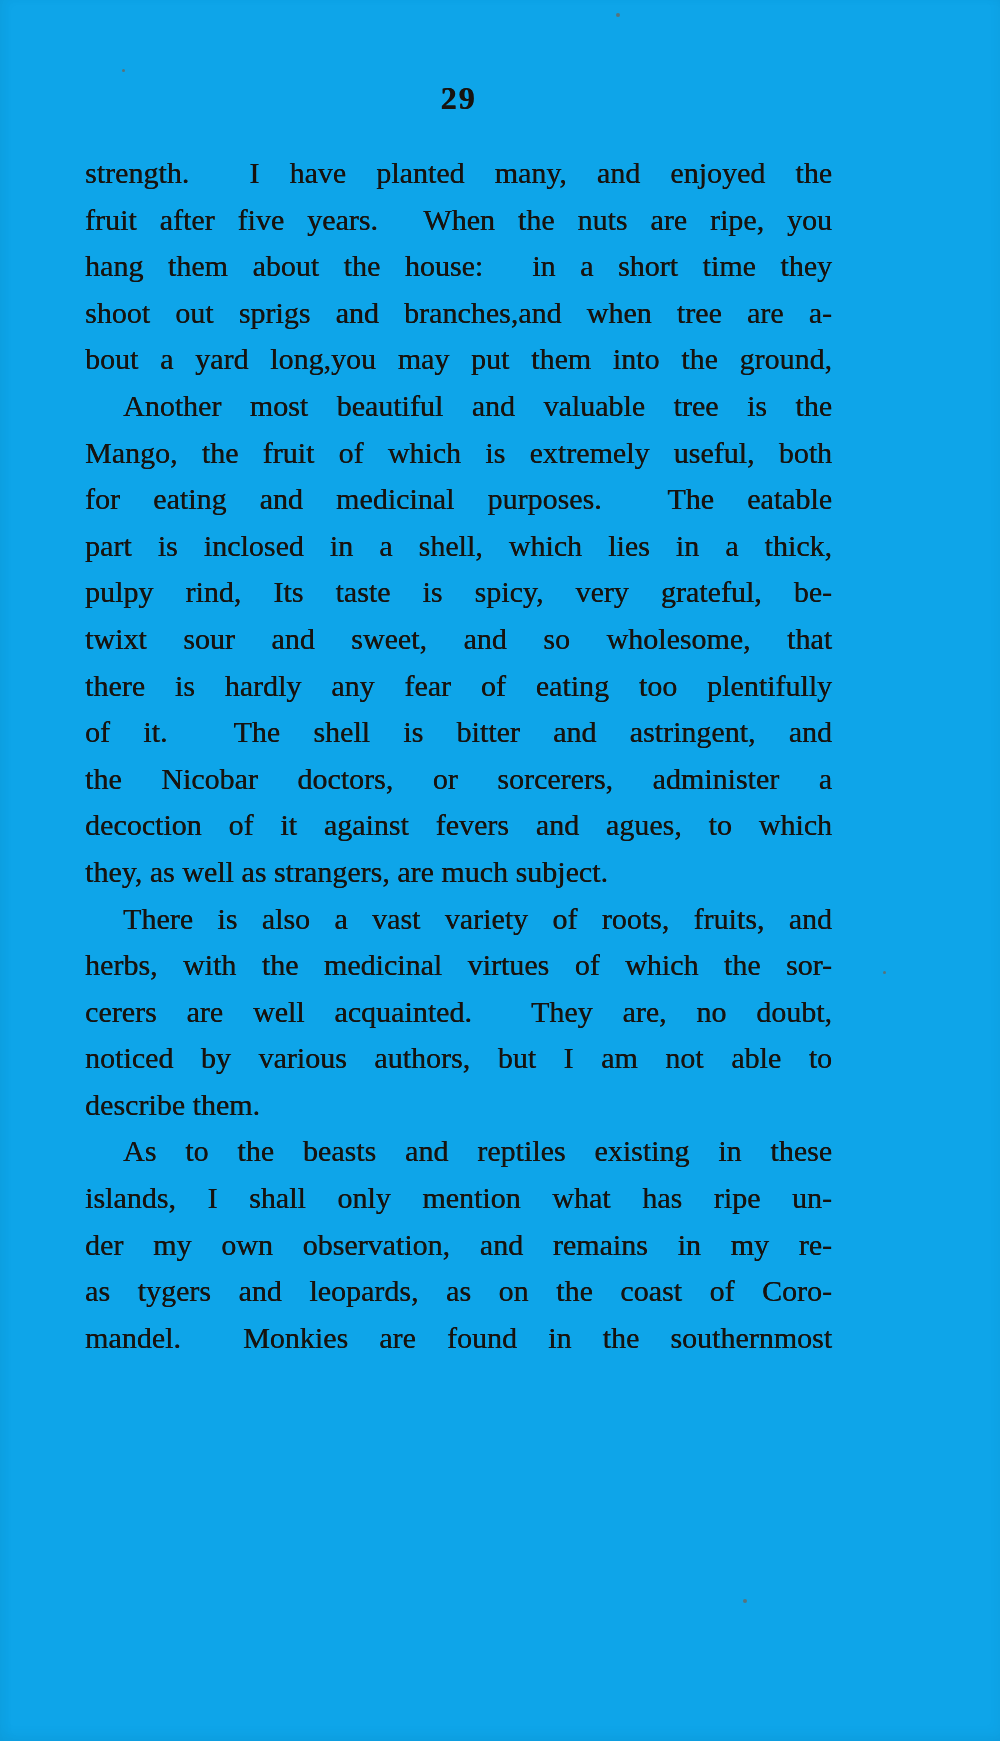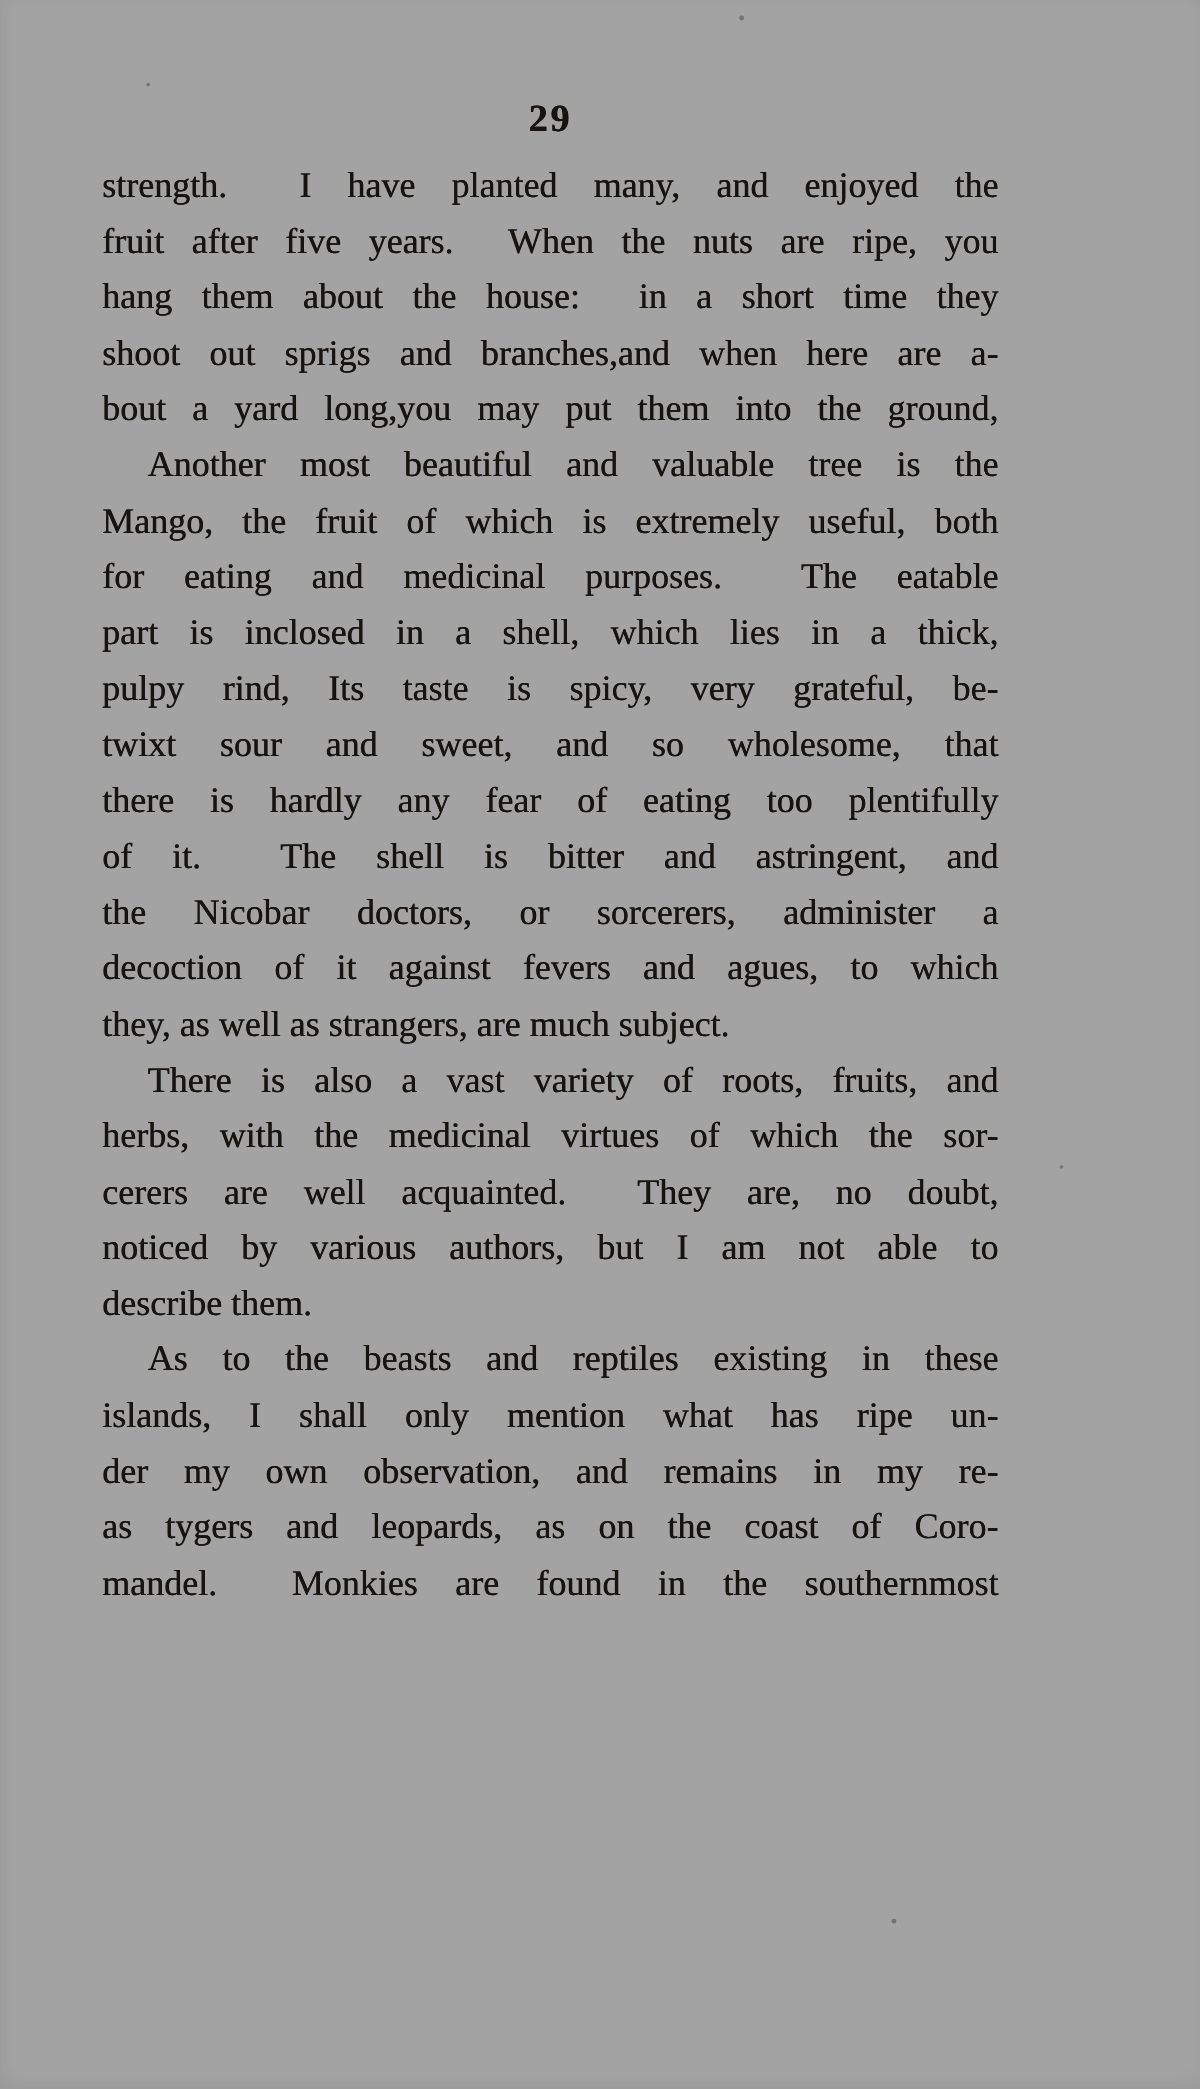--- a/index.html
+++ b/index.html
@@ -3,42 +3,42 @@
 <meta charset="utf-8">
 <title>Scanned Book Page</title>
 <style>
   html, body { margin: 0; padding: 0; }
   body { background: #ffffff; }
 
   .page {
     position: relative;
     width: 1000px;
     height: 1741px;
-    background: #a3a3a3;
+    background: #0ea5e9;
     overflow: hidden;
     font-family: "Liberation Serif", "DejaVu Serif", serif;
     color: #17130f;
     box-shadow: inset 0 -6px 14px rgba(0,0,0,0.04), inset 6px 0 12px rgba(0,0,0,0.02);
   }
 
   .page-number {
     position: absolute;
     top: 80px;
     left: 85px;
     width: 747px;
     text-align: center;
     font-size: 32px;
     font-weight: bold;
     letter-spacing: 2px;
     text-shadow: 0.4px 0 0 currentColor;
   }
 
   .text-block {
     position: absolute;
-    top: 132px;
+    top: 150px;
     left: 85px;
     width: 747px;
     font-size: 30px;
     line-height: 46.6px;
   }
 
   .line {
     text-align: justify;
     text-align-last: justify;
     text-shadow: 0.35px 0 0 currentColor;
@@ -60,21 +60,21 @@
 </head>
 <body>
 
 <div class="page">
   <div class="page-number">29</div>
 
   <div class="text-block">
       <div class="line">strength.&nbsp; I have planted many, and enjoyed the</div>
       <div class="line">fruit after five years.&nbsp; When the nuts are ripe, you</div>
       <div class="line">hang them about the house:&nbsp; in a short time they</div>
-      <div class="line">shoot out sprigs and branches,and when here are a-</div>
+      <div class="line">shoot out sprigs and branches,and when tree are a-</div>
       <div class="line">bout a yard long,you may put them into the ground,</div>
       <div class="line indent">Another most beautiful and valuable tree is the</div>
       <div class="line">Mango, the fruit of which is extremely useful, both</div>
       <div class="line">for eating and medicinal purposes.&nbsp; The eatable</div>
       <div class="line">part is inclosed in a shell, which lies in a thick,</div>
       <div class="line">pulpy rind, Its taste is spicy, very grateful, be-</div>
       <div class="line">twixt sour and sweet, and so wholesome, that</div>
       <div class="line">there is hardly any fear of eating too plentifully</div>
       <div class="line">of it.&nbsp; The shell is bitter and astringent, and</div>
       <div class="line">the Nicobar doctors, or sorcerers, administer a</div>

